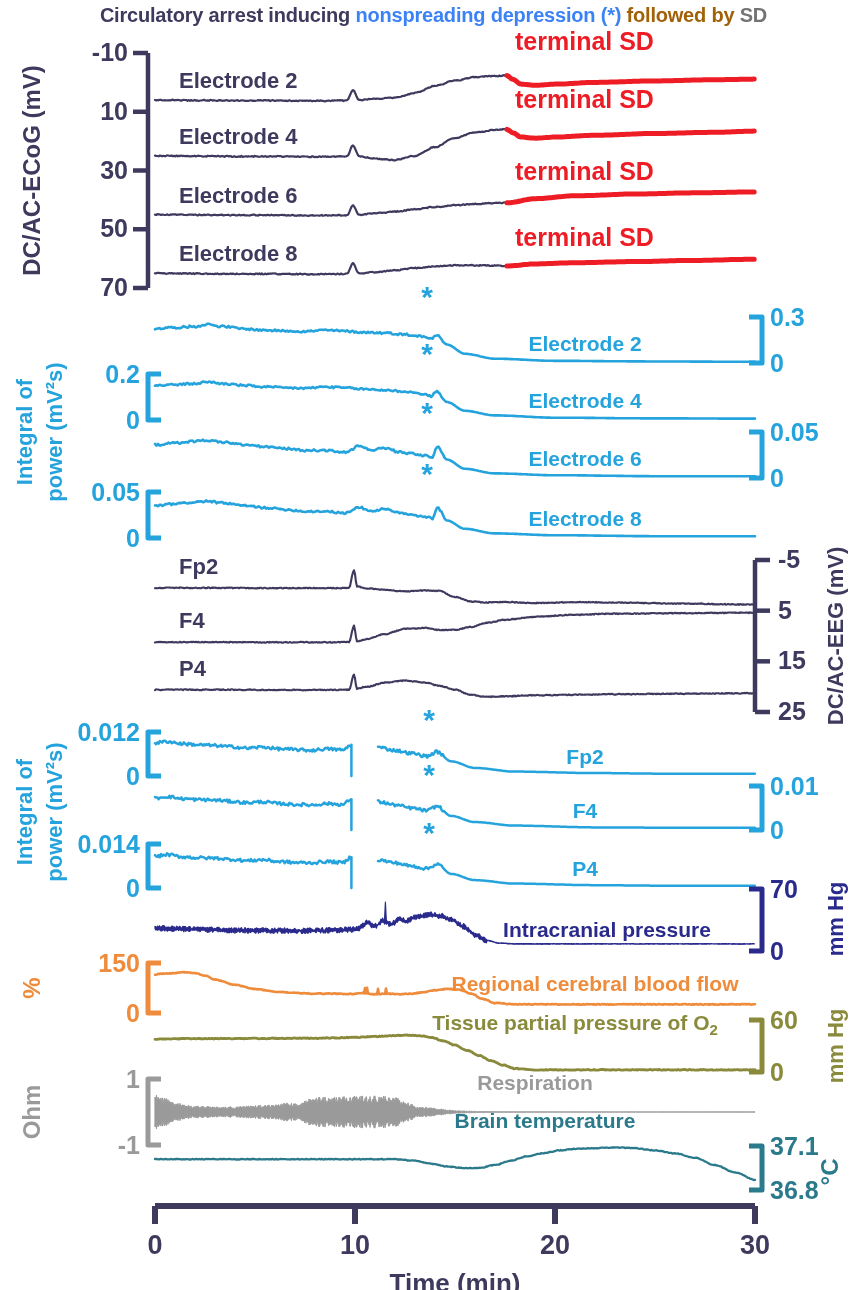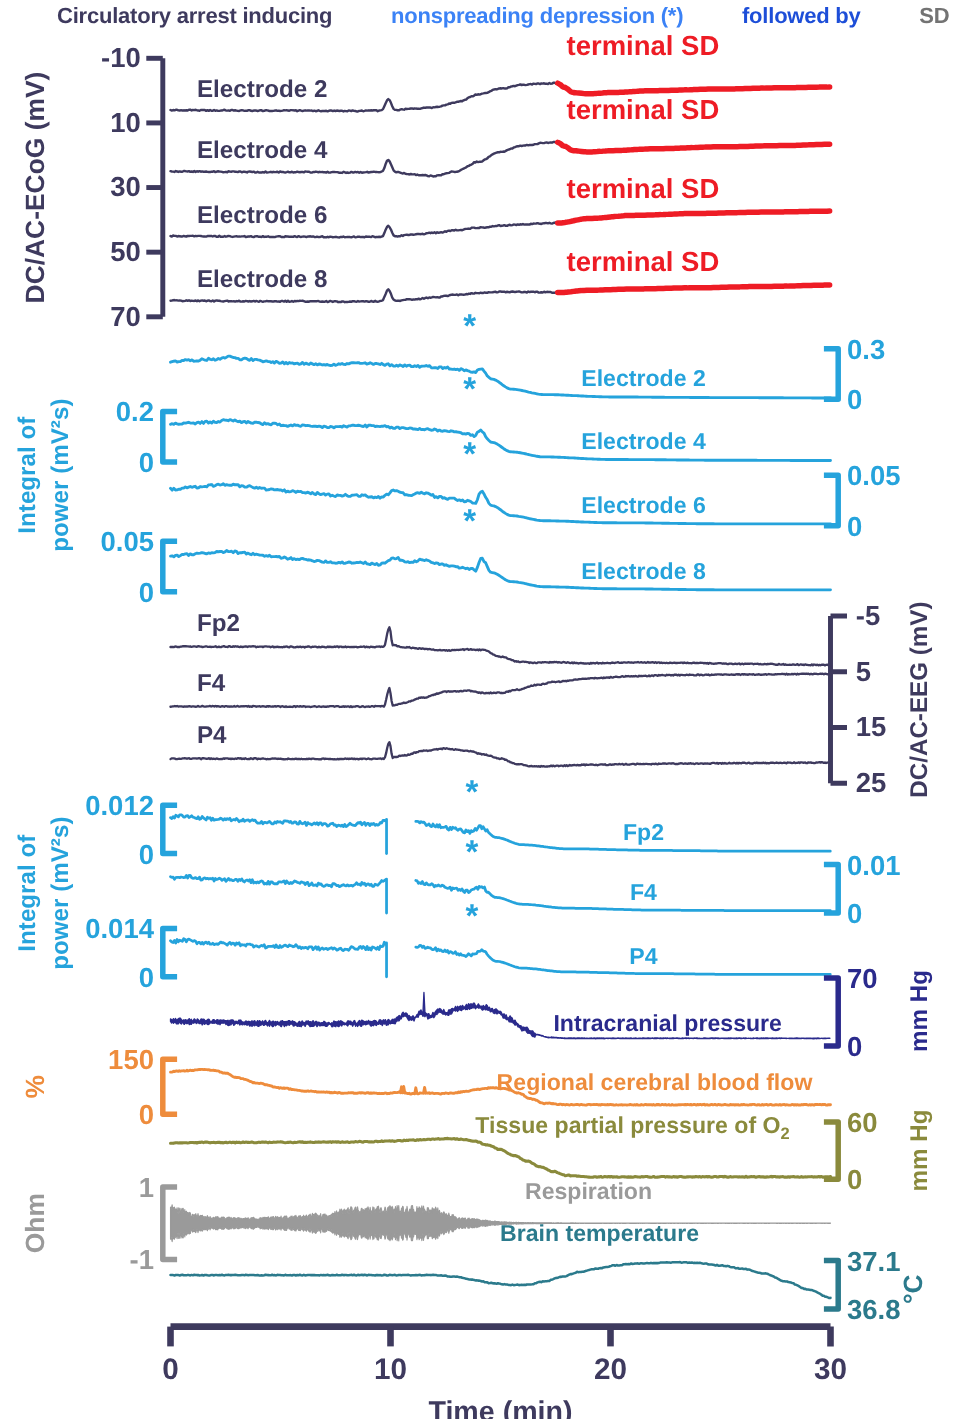--- a/index.html
+++ b/index.html
@@ -1,31 +1,31 @@
 <!DOCTYPE html>
 <html><head>
 <meta charset="utf-8">
 <style>
   html,body{margin:0;padding:0;background:#ffffff;}
   body{width:867px;height:1290px;position:relative;overflow:hidden;
        font-family:"Liberation Sans","DejaVu Sans",sans-serif;}
   #figure{position:absolute;left:0;top:0;width:867px;height:1290px;}
   .ttl{position:absolute;left:0;top:0;width:867px;text-align:center;
        font-size:20px;font-weight:bold;letter-spacing:-0.2px;white-space:nowrap;}
-  .ttl span{display:inline;margin-left:48px;}
+  .ttl span{display:inline;}
   svg{position:absolute;left:0;top:0;}
   text{font-family:"Liberation Sans","DejaVu Sans",sans-serif;font-weight:bold;}
 </style>
 </head>
 <body>
 
 <div id="figure">
 
   <div class="ttl" style="top:4px;">
-    <span style="color:#3E3A5E">Circulatory arrest inducing </span><span style="color:#3b82f6">nonspreading depression (*)</span><span style="color:#1d4ed8"> followed by </span><span style="color:#737373">SD</span>
+    <span style="color:#3E3A5E">Circulatory arrest inducing </span><span style="color:#3b82f6">nonspreading depression (*)</span><span style="color:#a16207"> followed by </span><span style="color:#737373">SD</span>
   </div>
 
   <svg id="plot" width="867" height="1290" viewBox="0 0 867 1290">
       <path d="M148,53 L148,288" fill="none" stroke="#3E3A5E" stroke-width="4.5" stroke-linecap="butt" stroke-linejoin="round"></path>
       <path d="M133,53 L148,53" fill="none" stroke="#3E3A5E" stroke-width="4.5" stroke-linecap="butt" stroke-linejoin="round"></path>
       <text x="128" y="61" fill="#3E3A5E" font-size="25" font-weight="bold" text-anchor="end" transform="">-10</text>
       <path d="M133,111.75 L148,111.75" fill="none" stroke="#3E3A5E" stroke-width="4.5" stroke-linecap="butt" stroke-linejoin="round"></path>
       <text x="128" y="119.75" fill="#3E3A5E" font-size="25" font-weight="bold" text-anchor="end" transform="">10</text>
       <path d="M133,170.5 L148,170.5" fill="none" stroke="#3E3A5E" stroke-width="4.5" stroke-linecap="butt" stroke-linejoin="round"></path>
       <text x="128" y="178.5" fill="#3E3A5E" font-size="25" font-weight="bold" text-anchor="end" transform="">30</text>

